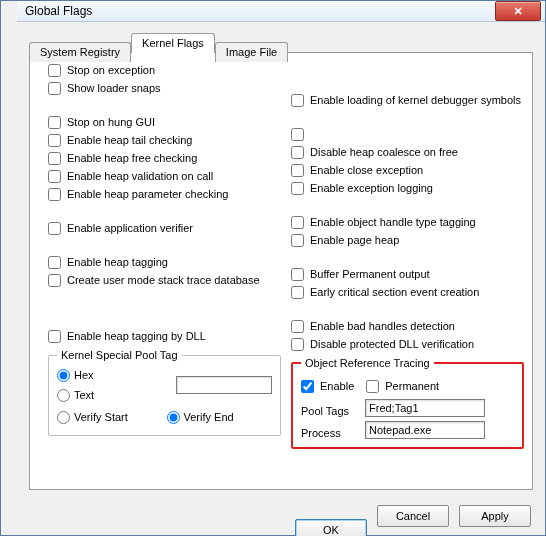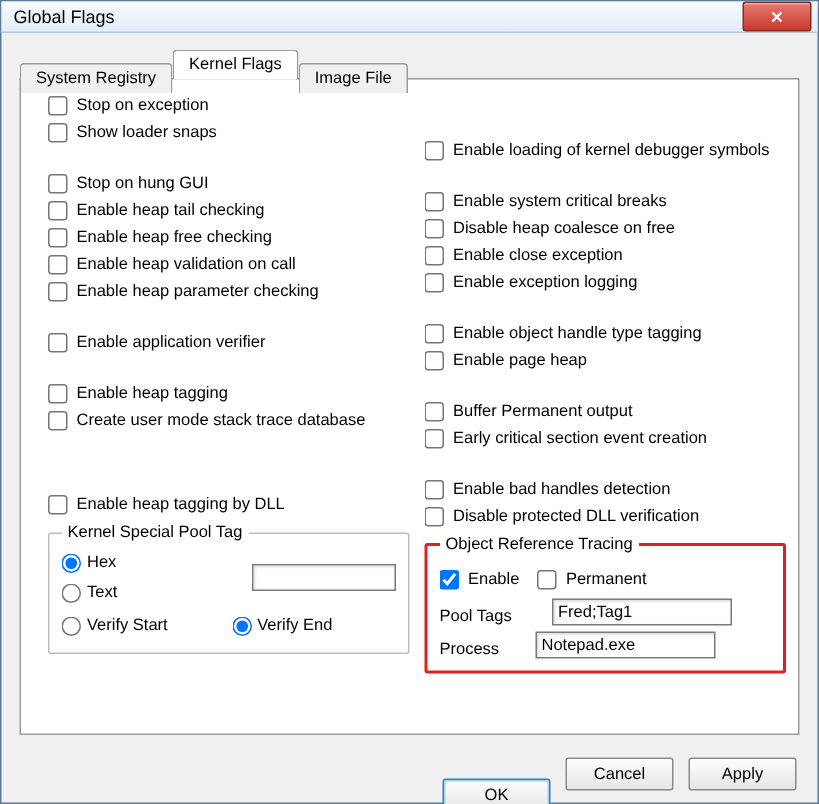--- a/index.html
+++ b/index.html
@@ -9,20 +9,21 @@
     background: #fff;
     color: #000;
   }
   .window {
     width: 546px; height: 536px;
     border: 1px solid #5a7aa0;
     box-sizing: border-box;
     background: #f0f0f0;
     display: flex; flex-direction: column;
     position: relative;
+    padding-left: 16px;
   }
   .titlebar {
     height: 28px;
     background: linear-gradient(#f7fbff, #e3ecf7);
     border-bottom: 1px solid #b8c7dc;
     display: flex; align-items: center;
     padding: 0 4px 0 8px;
   }
   .titlebar .title { flex: 1; font-size: 12px; }
   .titlebar .close-btn {
@@ -225,21 +226,20 @@
         </div>
 
         <div class="colR">
           <label class="chk">
               <input type="checkbox" style="">
               <span>Enable loading of kernel debugger symbols</span>
             </label>
 
           <label class="chk sp">
               <input type="checkbox" style="">
-              <span>Enable system critical breaks</span>
             </label>
           <label class="chk">
               <input type="checkbox" style="">
               <span>Disable heap coalesce on free</span>
             </label>
           <label class="chk">
               <input type="checkbox" style="">
               <span>Enable close exception</span>
             </label>
           <label class="chk">
@@ -281,21 +281,21 @@
                   <input type="checkbox" id="ort-enable" checked="" style="">
                   <span>Enable</span>
                 </label>
               <label class="chk" style="flex:0 0 auto;">
                   <input type="checkbox" style="">
                   <span>Permanent</span>
                 </label>
             </div>
             <div class="ort-row">
               <label class="lbl">Pool Tags</label>
-              <input class="pool-input" style="width: 120px; margin-left: 11px;" value="Fred;Tag1">
+              <input class="pool-input" style="width: 120px;" value="Fred;Tag1">
             </div>
             <div class="ort-row">
               <label class="lbl">Process</label>
               <input class="pool-input" style="width: 120px;" value="Notepad.exe">
             </div>
           </fieldset>
         </div>
       </div>
     </div>
   </div>

